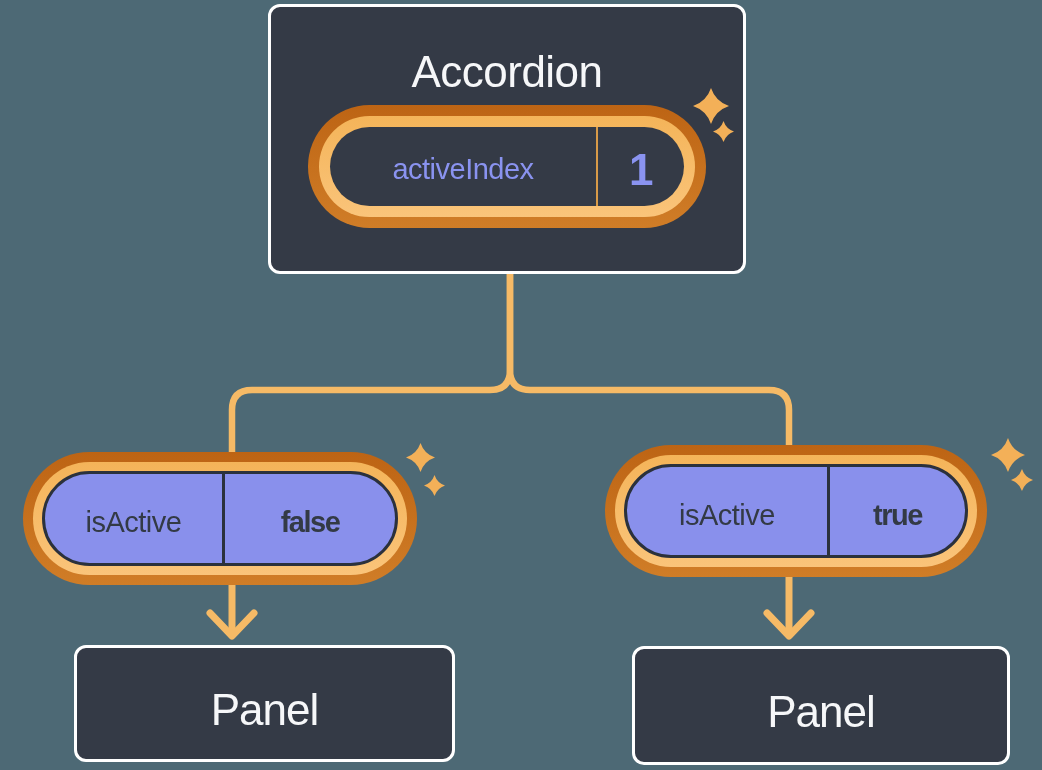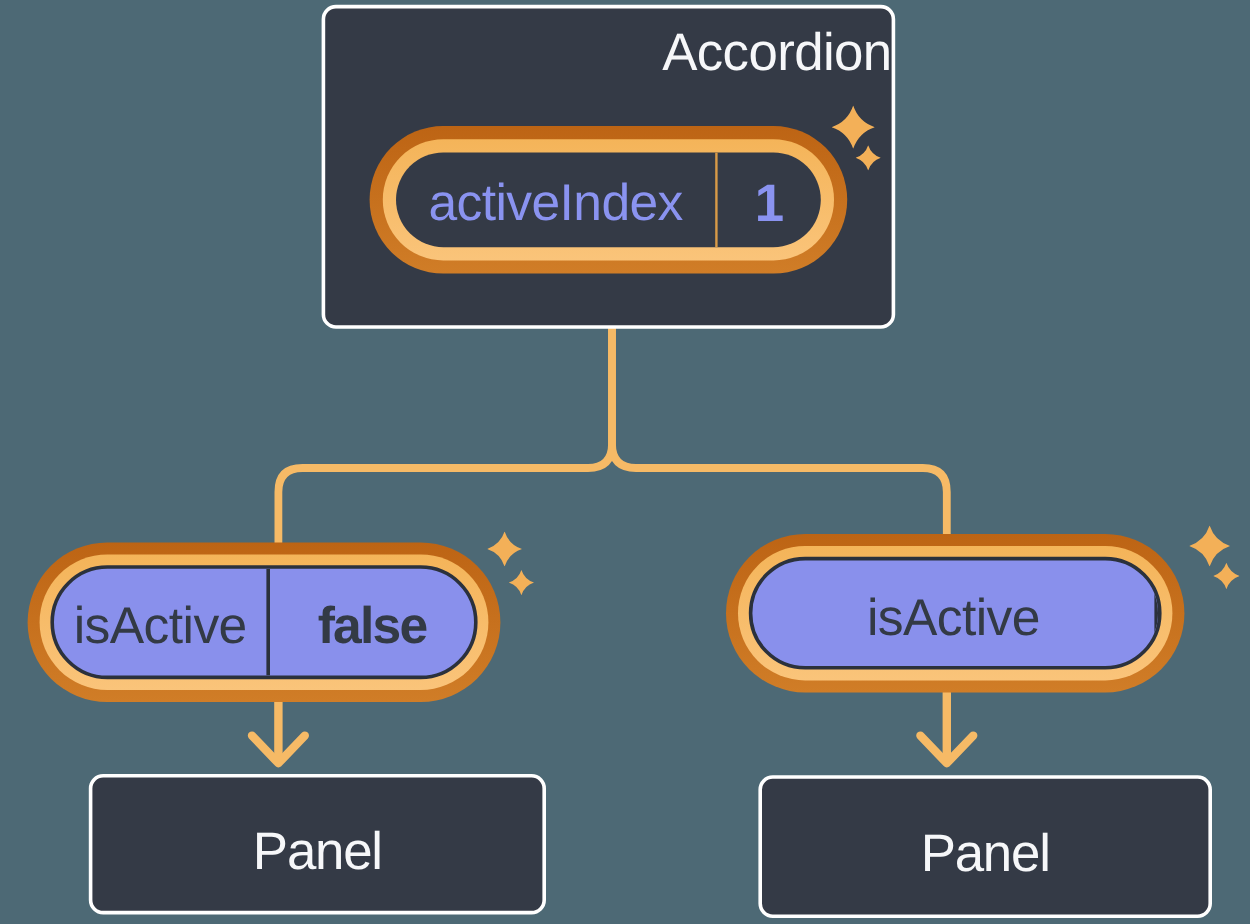--- a/index.html
+++ b/index.html
@@ -3,33 +3,33 @@
 <meta charset="utf-8">
 <style>
   html,body{margin:0;padding:0;}
   .stage{position:relative;width:1042px;height:770px;background:var(--background);font-family:"Liberation Sans",sans-serif;overflow:hidden;}
   .wires{position:absolute;left:0;top:0;}
   .wire{fill:none;stroke:var(--wire);stroke-width:6.5;stroke-linecap:round;}
   .arrow{fill:none;stroke:var(--wire);stroke-width:7;stroke-linecap:round;stroke-linejoin:round;}
   .node{position:absolute;box-sizing:border-box;background:var(--node-fill);border:3px solid var(--node-border);border-radius:12px;}
   .accordion-box{left:268px;top:4px;width:478px;height:270px;}
   .node-title{text-align:center;font-size:44px;font-weight:400;color:#f6f7f9;letter-spacing:-0.5px;}
-  .accordion-box .node-title{margin-top:12px;text-align:right;}
+  .accordion-box .node-title{margin-top:40px;}
   .pill{box-sizing:border-box;background:linear-gradient(180deg,var(--ring-outer-top),var(--ring-outer-bottom));border-radius:999px;}
   .pill-mid{height:100%;box-sizing:border-box;background:linear-gradient(180deg,var(--ring-inner-top),var(--ring-inner-bottom));border-radius:999px;}
   .pill-core{height:100%;box-sizing:border-box;border-radius:999px;display:flex;align-items:stretch;overflow:hidden;}
   .state-pill{position:absolute;left:50%;transform:translateX(-50%);top:98px;width:398px;height:123px;padding:11px;}
   .state-pill .pill-mid{padding:11px;}
   .state-pill .pill-core{background:var(--node-fill);}
   .prop-pill{position:absolute;padding:10px;}
   .prop-pill .pill-mid{padding:9px;}
   .prop-pill .pill-core{background:var(--pill-purple);border:3px solid var(--pill-outline);text-align:center;}
   .left-pill{left:23px;top:452px;width:394px;height:133px;}
   .right-pill{left:605px;top:445px;width:382px;height:132px;}
-  .cell{display:flex;align-items:center;justify-content:center;font-size:43px;letter-spacing:-0.5px;}
+  .cell{display:flex;align-items:center;justify-content:center;font-size:29px;letter-spacing:-0.5px;}
   .cell.label{flex:1;}
   .divider{width:2px;align-self:stretch;}
   .state-pill .divider{background:var(--divider-orange);}
   .prop-pill .divider{width:3px;background:var(--pill-outline);}
   .state-pill .cell{color:var(--accent-purple);transform:translateY(3px);}
   .state-pill .cell.value{width:86px;font-weight:700;font-size:44px;}
   .prop-pill .cell{color:var(--pill-dark-text);transform:translateY(4px);}
   .prop-pill .cell.value{font-weight:700;letter-spacing:-1.5px;}
   .left-pill .cell.value{width:170px;}
   .right-pill .cell.value{width:135px;}
@@ -90,20 +90,21 @@
     </svg>
   <svg class="sparkle" style="left:424px;top:475px" width="21" height="21" viewBox="-1 -1 2 2">
       <path d="M0,-1 Q0.25,-0.25 1,0 Q0.25,0.25 0,1 Q-0.25,0.25 -1,0 Q-0.25,-0.25 0,-1 Z"></path>
     </svg>
 
   <div class="pill prop-pill right-pill">
     <div class="pill-mid">
       <div class="pill-core">
         <span class="cell label">isActive</span>
         <span class="divider"></span>
+        <span class="cell value">true</span>
       </div>
     </div>
   </div>
   <svg class="sparkle" style="left:991px;top:438px" width="34" height="34" viewBox="-1 -1 2 2">
       <path d="M0,-1 Q0.25,-0.25 1,0 Q0.25,0.25 0,1 Q-0.25,0.25 -1,0 Q-0.25,-0.25 0,-1 Z"></path>
     </svg>
   <svg class="sparkle" style="left:1011px;top:469px" width="22" height="22" viewBox="-1 -1 2 2">
       <path d="M0,-1 Q0.25,-0.25 1,0 Q0.25,0.25 0,1 Q-0.25,0.25 -1,0 Q-0.25,-0.25 0,-1 Z"></path>
     </svg>
 

